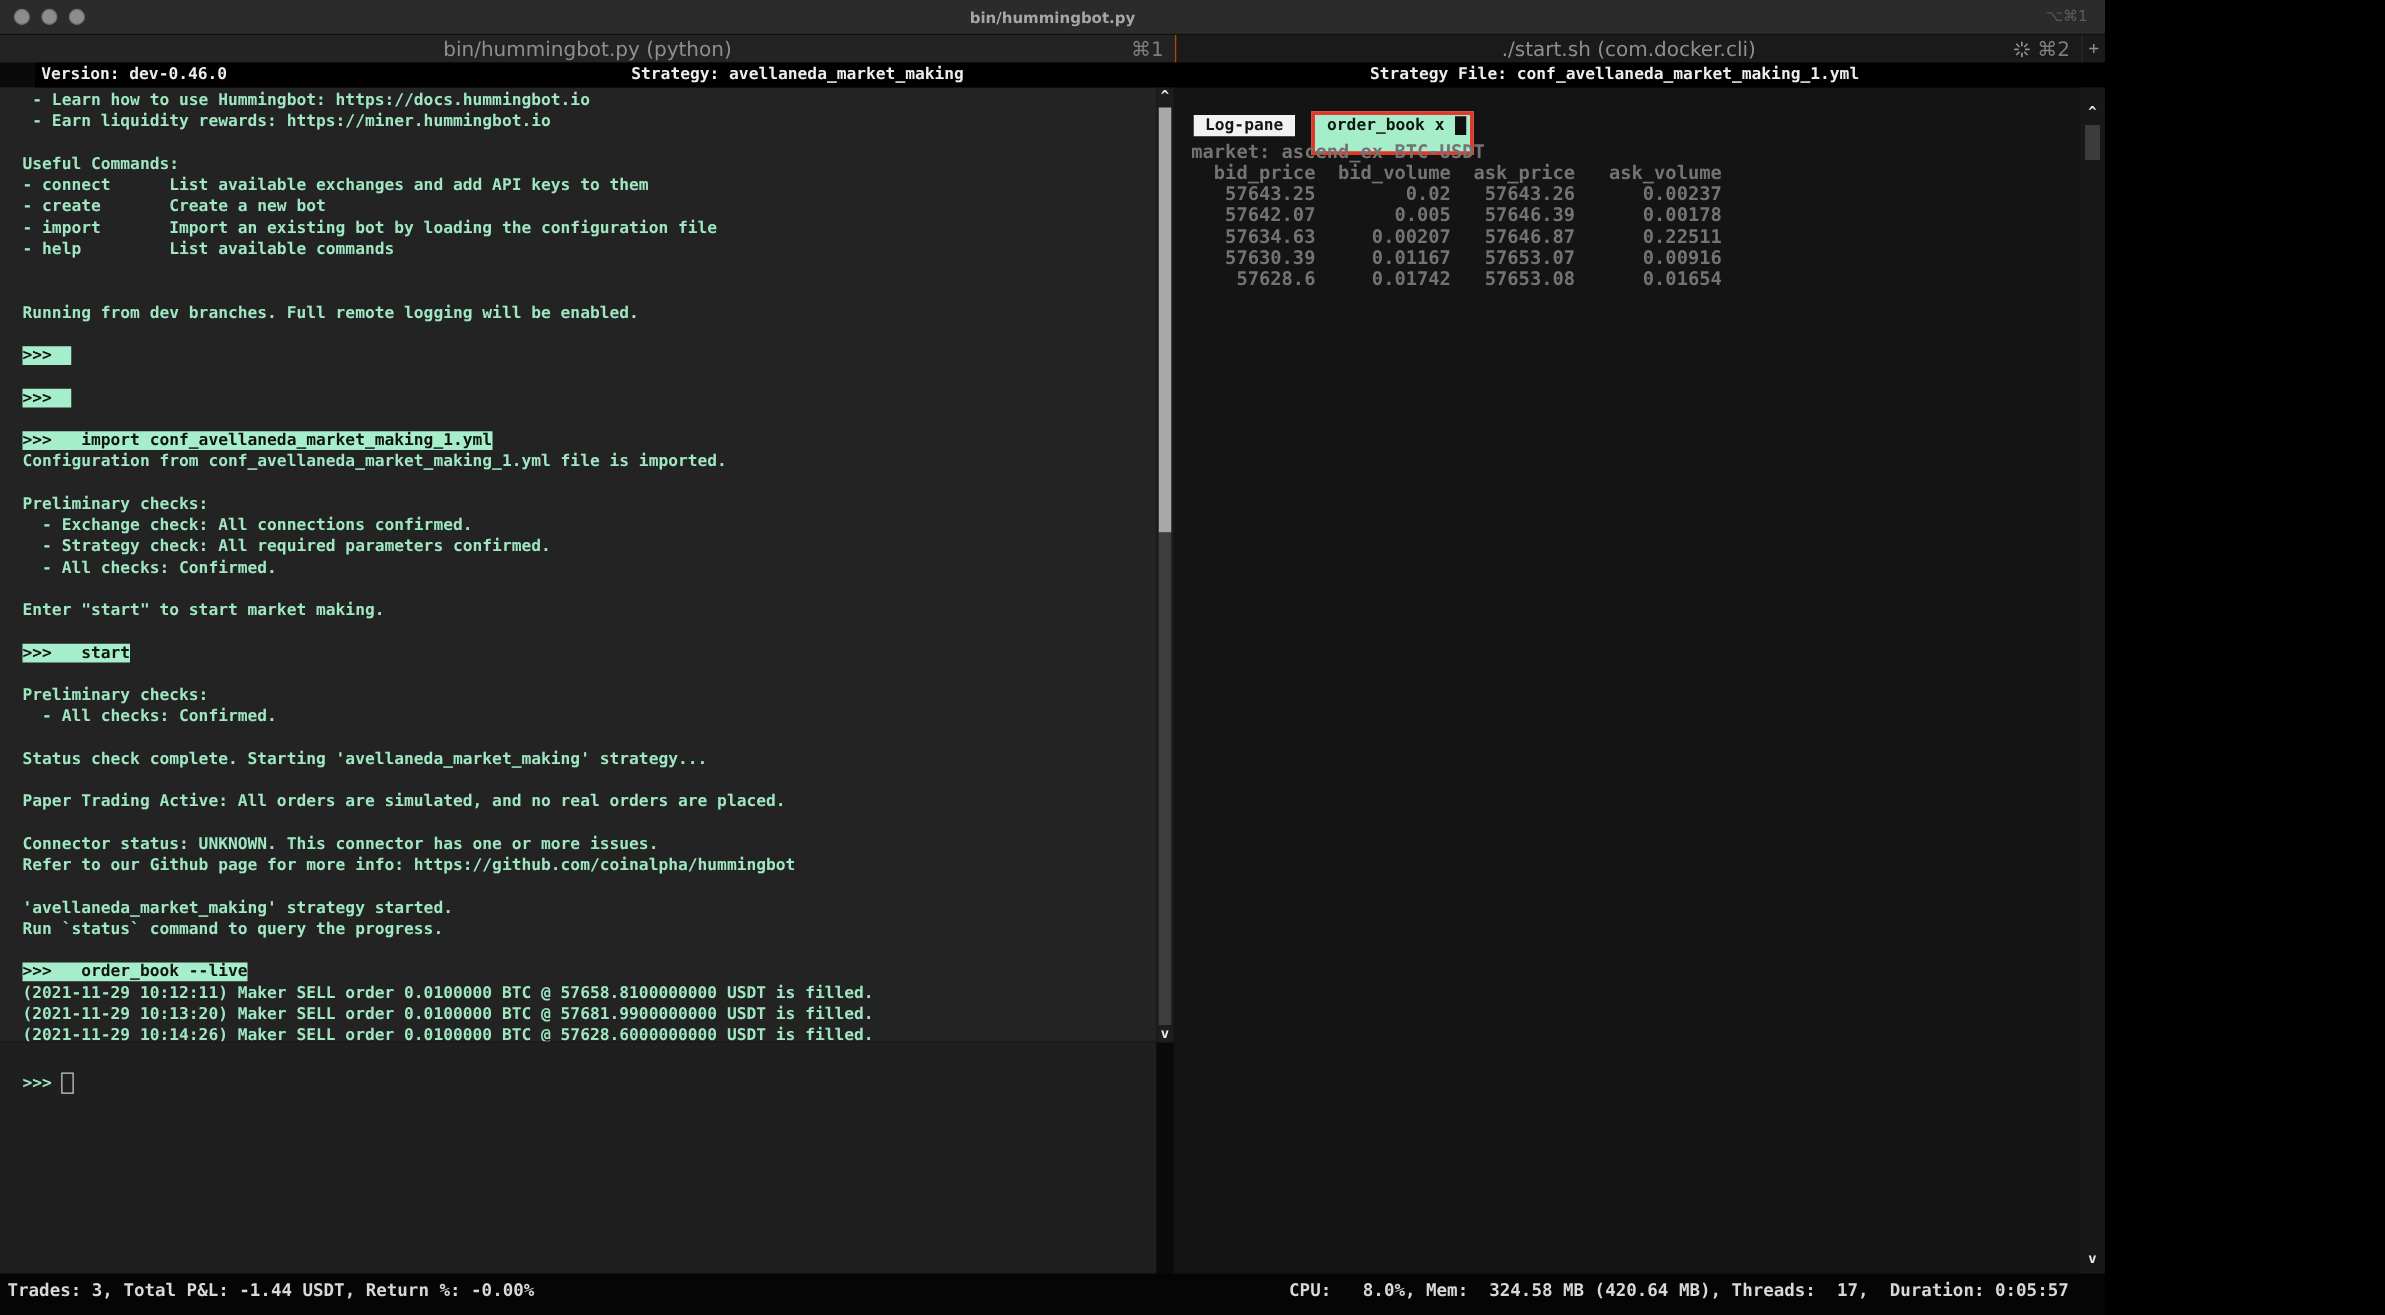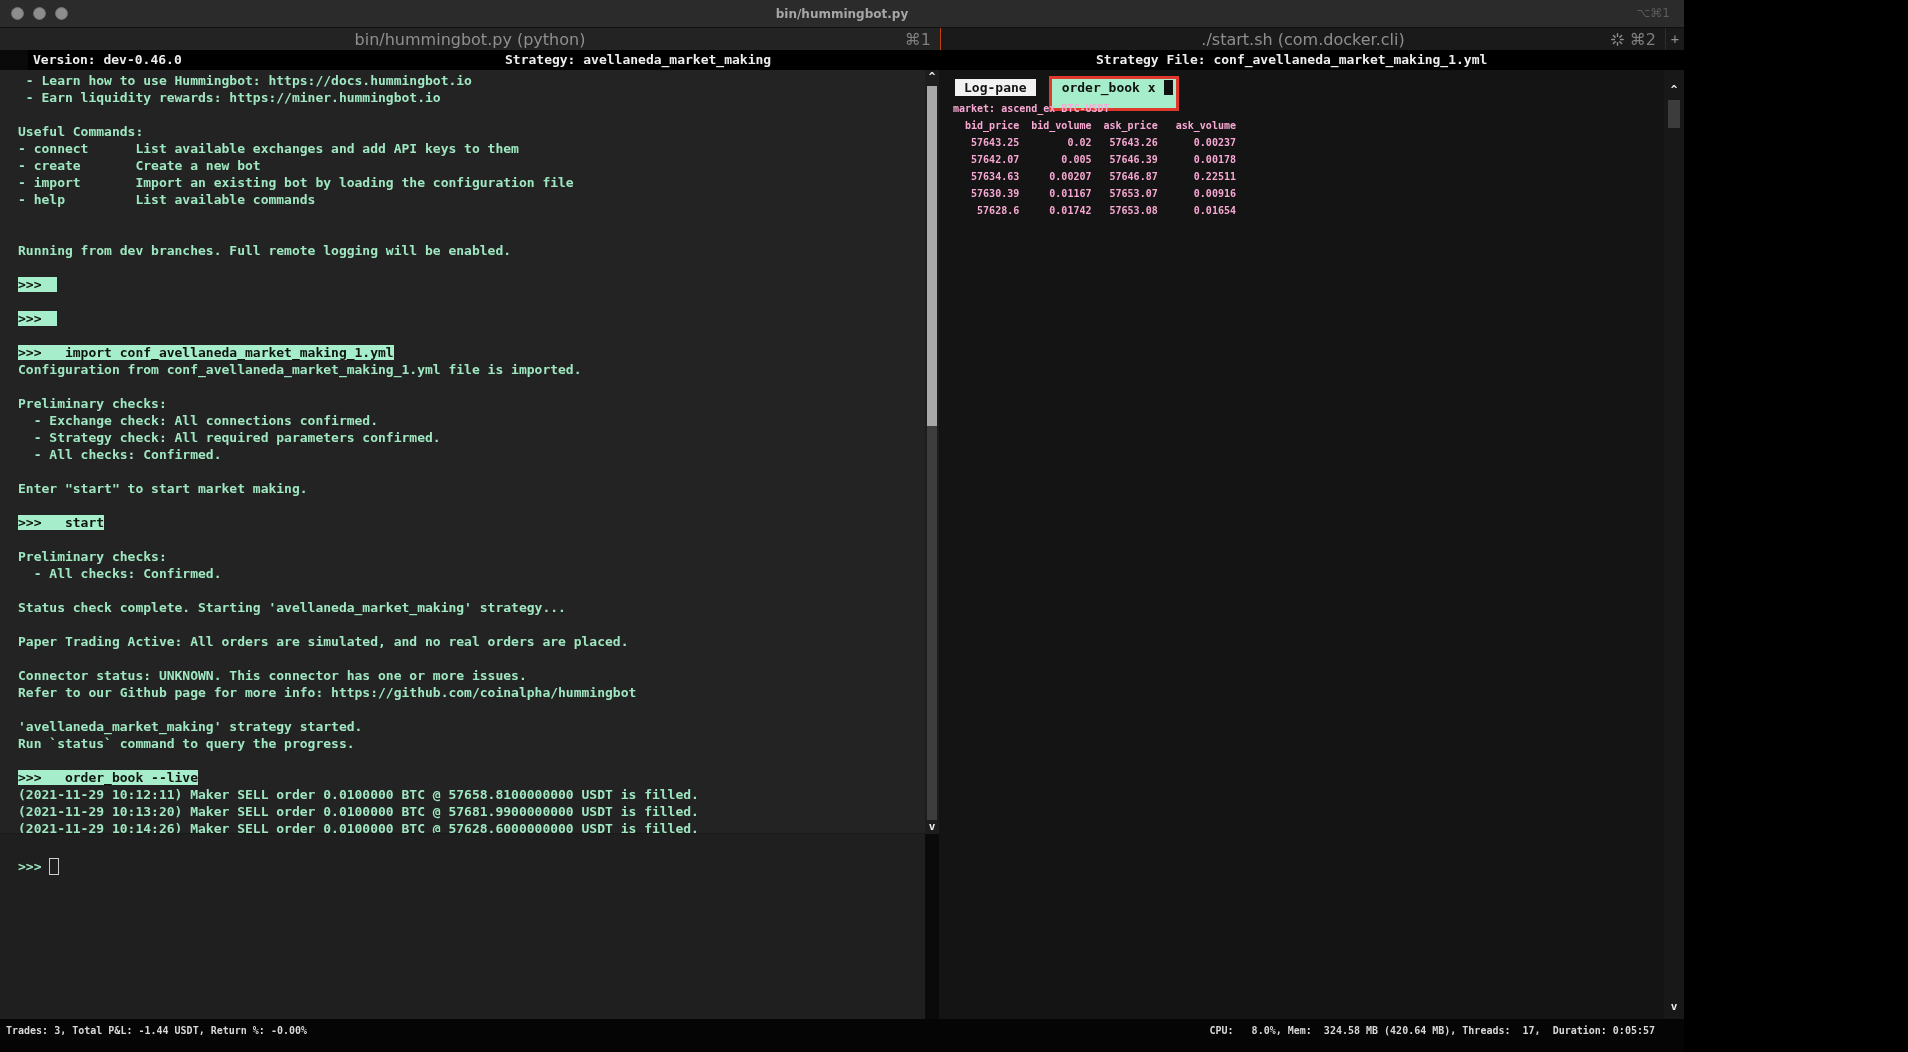--- a/index.html
+++ b/index.html
@@ -42,34 +42,34 @@
   
   .left-scroll{width:14px;background:#1c1d1c;position:relative;height:764px;}
   .sarrow{position:absolute;left:0;width:14px;text-align:center;color:#ececec;font-size:11px;
           font-weight:bold;line-height:14px;}
   .left-scroll .up{top:0;}
   .left-scroll .down{top:750px;}
   .left-thumb{position:absolute;left:2px;top:16px;width:10px;height:340px;background:#a8a8a8;}
   .left-track{position:absolute;left:2px;top:356px;width:10px;height:394px;background:#3d3d3d;}
   
   .right-pane{flex:1;background:#131413;padding:2px 0 0 14px;box-sizing:border-box;overflow:hidden;}
-  .rtabs{display:flex;align-items:flex-start;height:24px;margin-top:4px;}
+  .rtabs{display:flex;align-items:flex-start;height:24px;margin-top:17px;}
   .tab-log{background:#f2f2f2;color:#141414;font-size:13px;font-weight:bold;height:17px;line-height:17px;
            padding:0 9px;margin-top:3px;margin-left:2px;}
   .tab-ob{border:3px solid #e0382a;background:#a6eecb;color:#10140f;display:flex;align-items:center;
           height:17px;padding:0 3px 12px 10px;font-weight:bold;font-size:13px;margin-left:13px;}
   .tab-ob .cursor-block{display:inline-block;width:9px;height:15px;background:#101010;margin-left:8px;}
-  .rline{height:17px;line-height:17px;font-size:10px;font-weight:bold;color:#f9a8d4;white-space:pre;}
+  .rline{height:17px;line-height:17px;font-size:15px;font-weight:bold;color:#737373;white-space:pre;}
   
   .right-scroll{width:20px;background:#171817;position:relative;height:949px;}
   .right-scroll .up{top:13px;width:20px;}
   .right-scroll .down{top:930px;width:20px;}
   .right-thumb{position:absolute;left:4px;top:30px;width:12px;height:28px;background:#3c3c3c;}
   
-  .statusbar{height:34px;background:#050505;position:relative;font-size:10px;font-weight:bold;color:#d8d8d8;}
+  .statusbar{height:34px;background:#050505;position:relative;font-size:14px;font-weight:bold;color:#d8d8d8;}
   .status-left{position:absolute;left:6px;top:6px;white-space:pre;}
   .status-right{position:absolute;right:29px;top:6px;white-space:pre;}
   .spinner{display:block;}
 </style>
 </head>
 <body>
 
 <div class="window">
 
   <div class="titlebar">

